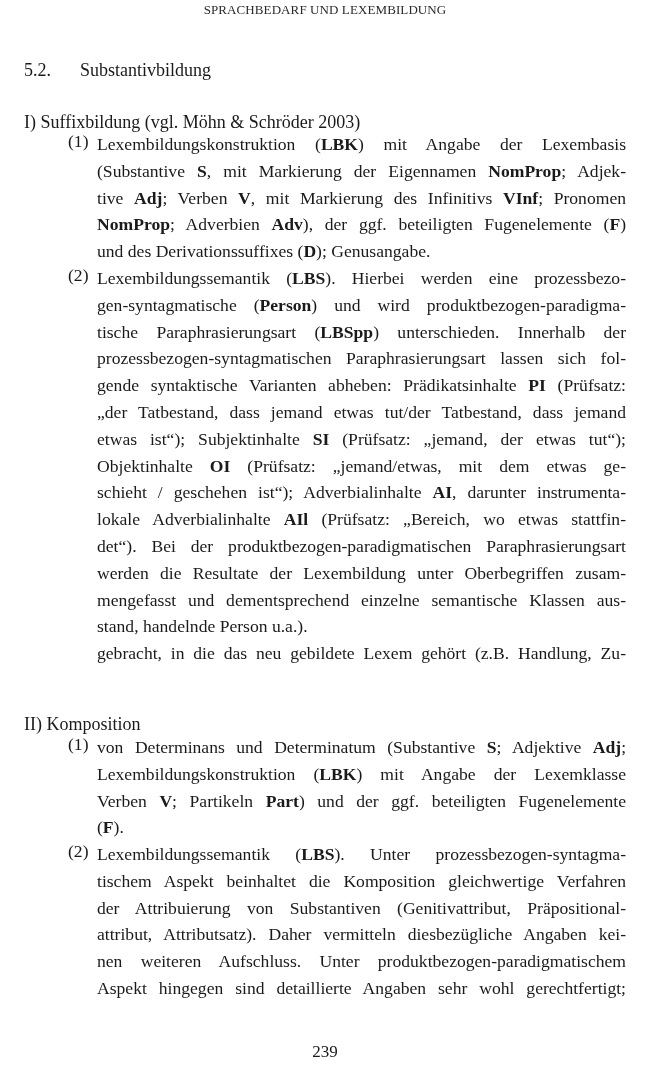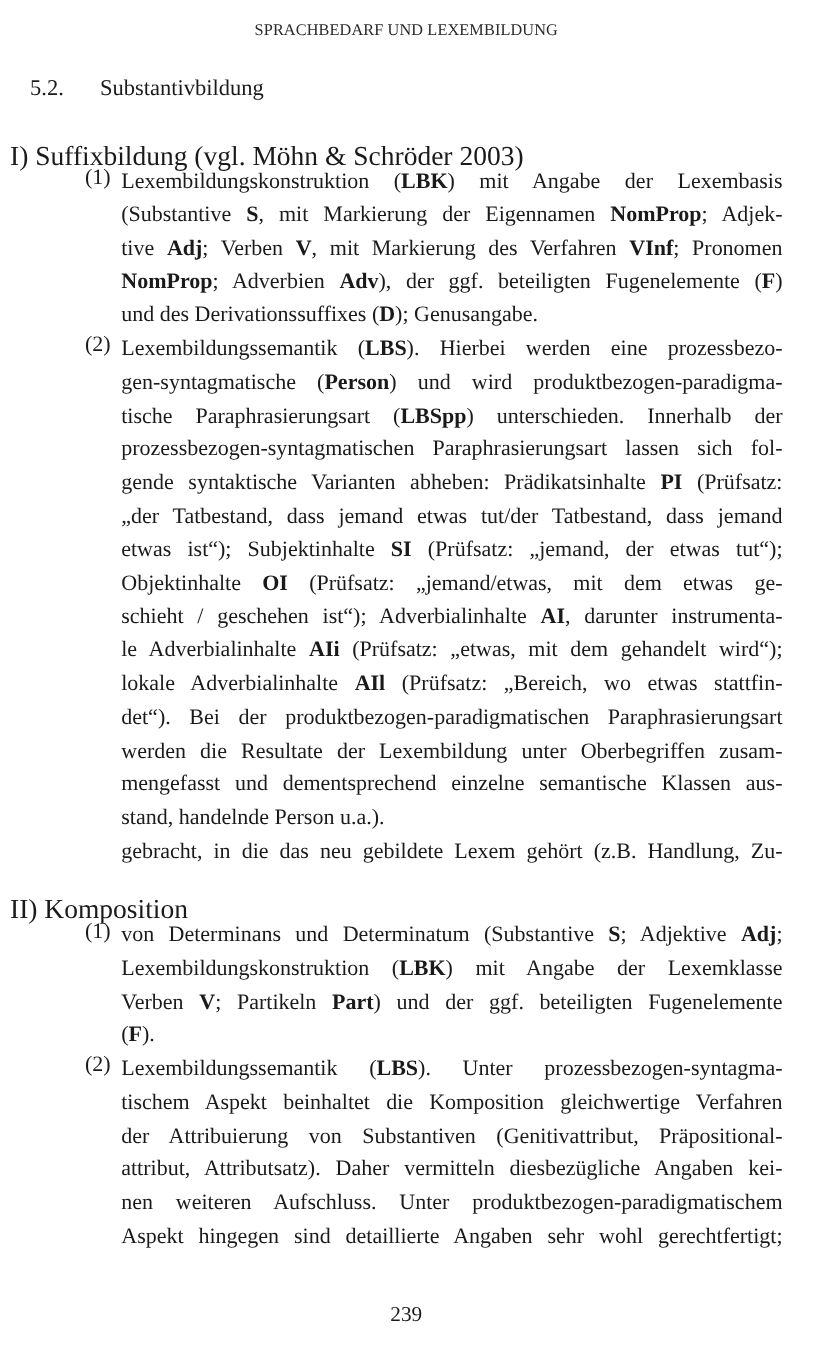--- a/index.html
+++ b/index.html
@@ -2,29 +2,29 @@
 <html><head>
 <meta charset="utf-8">
 <style>
   html, body { margin: 0; padding: 0; background: #ffffff; }
   body {
     width: 650px; height: 1084px; position: relative; overflow: hidden;
     font-family: "Liberation Serif", "DejaVu Serif", serif;
     color: #1a1a1a;
   }
   .running-head {
-    position: absolute; top: 16px; left: 0; width: 650px; text-align: center;
+    position: absolute; top: 2px; left: 0; width: 650px; text-align: center;
     font-size: 13px; letter-spacing: 0.1px; color: #2a2a2a;
   }
   .section-heading {
     position: absolute; top: 60px; left: 24px; font-size: 18px; 
   }
   .section-heading .num { display: inline-block; width: 56px; }
   .block-heading {
-    position: absolute; left: 8px; font-size: 22px;
+    position: absolute; left: 24px; font-size: 18px;
   }
   .item {
     position: absolute; left: 68px; width: 558px; font-size: 17.6px;
   }
   .item .marker { position: absolute; left: 0; top: 0; }
   .item .body { margin-left: 29px; }
   .line {
     height: 26.8px; line-height: 26.8px; white-space: nowrap;
     text-align: justify; text-align-last: justify;
   }
@@ -43,39 +43,38 @@
   <span class="num">5.2.</span><span>Substantivbildung</span>
 </div>
 
 <div class="block-heading" style="top:112px;">I) Suffixbildung (vgl. Möhn &amp; Schröder 2003)</div>
 
 <div class="item" style="top:131px;">
   <span class="marker">(1)</span>
   <div class="body">
       <div class="line" style="white-space: normal;"><span>Lexembildungskonstruktion (</span><b>LBK</b><span>) mit Angabe der Lexembasis</span></div>
       <div class="line" style="white-space: normal;"><span>(Substantive </span><b>S</b><span>, mit Markierung der Eigennamen </span><b>NomProp</b><span>; Adjek-</span></div>
-      <div class="line" style="white-space: normal;"><span>tive </span><b>Adj</b><span>; Verben </span><b>V</b><span>, mit Markierung des Verfahren </span><b>VInf</b><span>; Pronomen</span></div>
+      <div class="line" style="white-space: normal;"><span>tive </span><b>Adj</b><span>; Verben </span><b>V</b><span>, mit Markierung des Infinitivs </span><b>VInf</b><span>; Pronomen</span></div>
       <div class="line" style="white-space: normal;"><b>NomProp</b><span>; Adverbien </span><b>Adv</b><span>), der ggf. beteiligten Fugenelemente (</span><b>F</b><span>)</span></div>
       <div class="line last" style="white-space: normal;"><span>und des Derivationssuffixes (</span><b>D</b><span>); Genusangabe.</span></div>
     </div>
 </div>
 
 <div class="item" style="top:265px;">
   <span class="marker">(2)</span>
   <div class="body">
       <div class="line" style="white-space: normal;"><span>Lexembildungssemantik (</span><b>LBS</b><span>). Hierbei werden eine prozessbezo-</span></div>
       <div class="line" style="white-space: normal;"><span>gen-syntagmatische (</span><b>Person</b><span>) und wird produktbezogen-paradigma-</span></div>
       <div class="line" style="white-space: normal;"><span>tische Paraphrasierungsart (</span><b>LBSpp</b><span>) unterschieden. Innerhalb der</span></div>
       <div class="line" style="white-space: normal;"><span>prozessbezogen-syntagmatischen Paraphrasierungsart lassen sich fol-</span></div>
       <div class="line" style="white-space: normal;"><span>gende syntaktische Varianten abheben: Prädikatsinhalte </span><b>PI</b><span> (Prüfsatz:</span></div>
       <div class="line" style="white-space: normal;"><span>„der Tatbestand, dass jemand etwas tut/der Tatbestand, dass jemand</span></div>
       <div class="line" style="white-space: normal;"><span>etwas ist“); Subjektinhalte </span><b>SI</b><span> (Prüfsatz: „jemand, der etwas tut“);</span></div>
       <div class="line" style="white-space: normal;"><span>Objektinhalte </span><b>OI</b><span> (Prüfsatz: „jemand/etwas, mit dem etwas ge-</span></div>
       <div class="line" style="white-space: normal;"><span>schieht / geschehen ist“); Adverbialinhalte </span><b>AI</b><span>, darunter instrumenta-</span></div>
-      <div class="line" style="white-space: normal;"><span>le Adverbialinhalte </span><b>AIi</b><span> (Prüfsatz: „etwas, mit dem gehandelt wird“);</span></div>
       <div class="line" style="white-space: normal;"><span>lokale Adverbialinhalte </span><b>AIl</b><span> (Prüfsatz: „Bereich, wo etwas stattfin-</span></div>
       <div class="line" style="white-space: normal;"><span>det“). Bei der produktbezogen-paradigmatischen Paraphrasierungsart</span></div>
       <div class="line" style="white-space: normal;"><span>werden die Resultate der Lexembildung unter Oberbegriffen zusam-</span></div>
       <div class="line" style="white-space: normal;"><span>mengefasst und dementsprechend einzelne semantische Klassen aus-</span></div>
       <div class="line last" style="white-space: normal;"><span>stand, handelnde Person u.a.).</span></div>
       <div class="line" style="white-space: normal;"><span>gebracht, in die das neu gebildete Lexem gehört (z.B. Handlung, Zu-</span></div>
     </div>
 </div>
 
 <div class="block-heading" style="top:714px;">II) Komposition</div>

